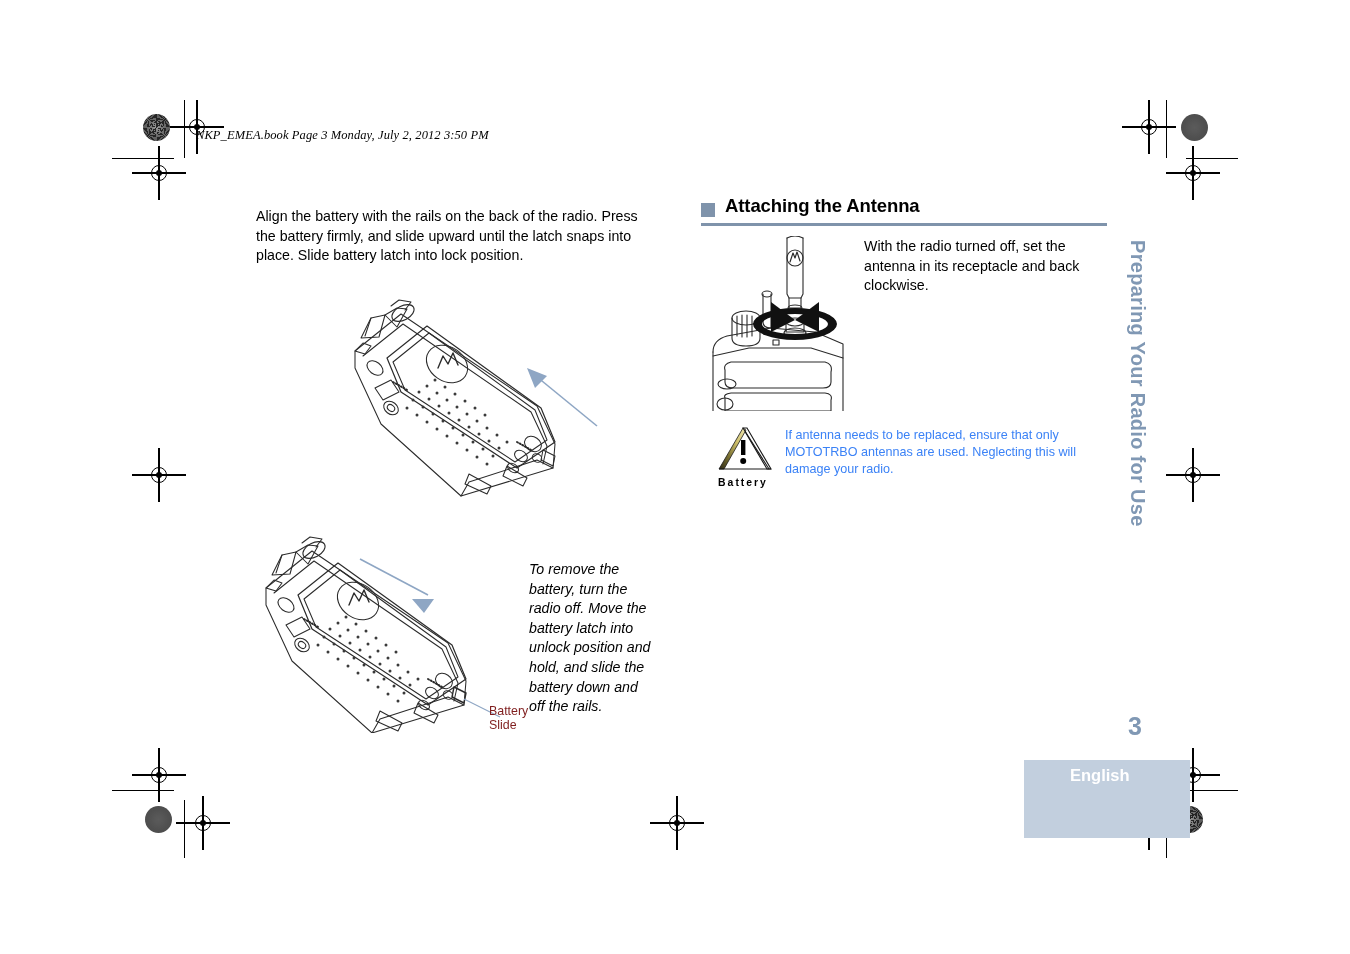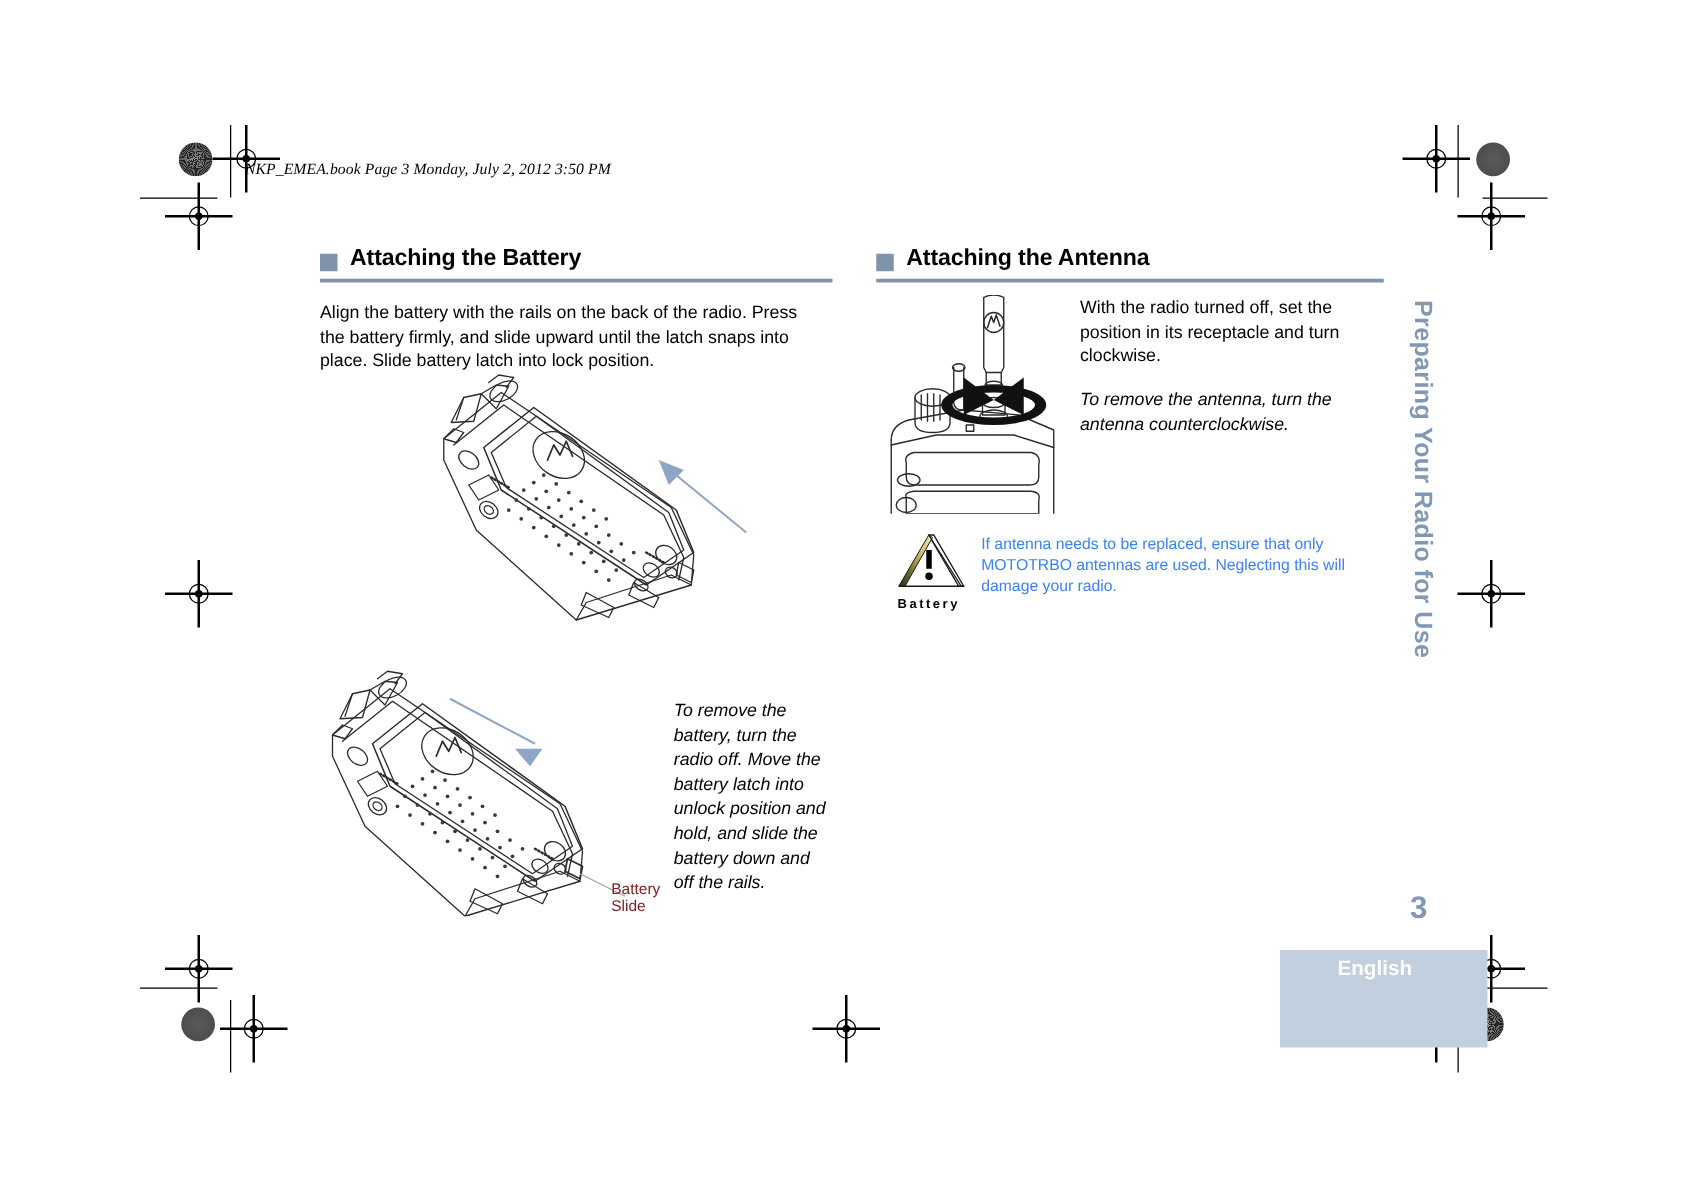--- a/index.html
+++ b/index.html
@@ -153,25 +153,20 @@
   <div class="cutline cut-h" style="left:1186px;top:158px;width:52px;"></div>
   <div class="cutline cut-h" style="left:112px;top:790px;width:62px;"></div>
   <div class="cutline cut-v" style="left:184px;top:800px;height:58px;"></div>
   <div class="cutline cut-h" style="left:1186px;top:790px;width:52px;"></div>
   <div class="cutline cut-v" style="left:1166px;top:800px;height:58px;"></div>
 
   <div class="slug">NKP_EMEA.book  Page 3  Monday, July 2, 2012  3:50 PM</div>
 
   <div class="col col-left">
 
-    <div class="sec-head">
-      <div class="sec-bullet"></div>
-      <div class="sec-title">Attaching the Battery</div>
-      <div class="sec-rule"></div>
-    </div>
 
     <div class="body-text" style="margin-top:11px;width:396px;">Align the battery with the rails on the back of the radio. Press the battery firmly, and slide upward until the latch snaps into place. Slide battery latch into lock position.</div>
 
     <div class="illus" style="left:85px;top:100px;width:300px;height:230px;">
       <svg width="300" height="230" viewBox="0 0 300 230" xmlns="http://www.w3.org/2000/svg">
         <g fill="none" stroke="#2b2b2b" stroke-width="1.05" stroke-linejoin="round" stroke-linecap="round">
 
           <path d="M20 42 L30 22 L44 19 L38 41 Z"></path>
           <path d="M30 22 L24 40"></path>
           <path d="M44 19 L56 12 L66 13 L56 31 Z"></path>
@@ -342,21 +337,21 @@
 
         <line x1="212" y1="166" x2="248" y2="184" stroke="#8ea6c4" stroke-width="1.1"></line>
       </svg>
     </div>
 
     <div class="callout" style="left:233px;top:508px;">
       <div>Battery</div>
       <div>Slide</div>
     </div>
 
-    <div class="body-text italic" style="position:absolute;left:283px;top:364px;width:128px;">To remove the battery, turn the radio off. Move the battery latch into unlock position and hold, and slide the battery down and off the rails.</div>
+    <div class="body-text italic" style="position:absolute;left:273px;top:364px;width:128px;">To remove the battery, turn the radio off. Move the battery latch into unlock position and hold, and slide the battery down and off the rails.</div>
 
   </div>
 
   <div class="col col-right">
 
     <div class="sec-head">
       <div class="sec-bullet"></div>
       <div class="sec-title">Attaching the Antenna</div>
       <div class="sec-rule"></div>
     </div>
@@ -401,23 +396,22 @@
 
         <g fill="#111">
           <path d="M90 88 m -42 0 a 42 16 0 1 0 84 0 a 42 16 0 1 0 -84 0
                    M90 88 m -33 0 a 33 10 0 1 1 66 0 a 33 10 0 1 1 -66 0 Z" fill-rule="evenodd"></path>
           <polygon points="66,66 90,84 66,96"></polygon>
           <polygon points="114,66 90,84 114,96"></polygon>
         </g>
       </svg>
     </div>
 
-    <div class="body-text" style="position:absolute;left:163px;top:41px;width:230px;">With the radio turned off, set the position in its receptacle and turn clockwise.</div>
-
-    <div class="body-text italic" style="position:absolute;left:163px;top:115px;width:230px;">To remove the antenna, turn the antenna counterclockwise.</div>
+    <div class="body-text" style="position:absolute;left:163px;top:41px;width:230px;">With the radio turned off, set the antenna in its receptacle and back clockwise.</div>
+
 
     <div class="caution">
       <div class="caution-icon">
         <svg width="60" height="48" viewBox="0 0 60 48" xmlns="http://www.w3.org/2000/svg">
           <defs>
             <linearGradient id="goldedge" x1="0" y1="1" x2="1" y2="0">
               <stop offset="0%" stop-color="#2c2a16"></stop>
               <stop offset="35%" stop-color="#7d7333"></stop>
               <stop offset="65%" stop-color="#cdbf6a"></stop>
               <stop offset="100%" stop-color="#efe7b4"></stop>

